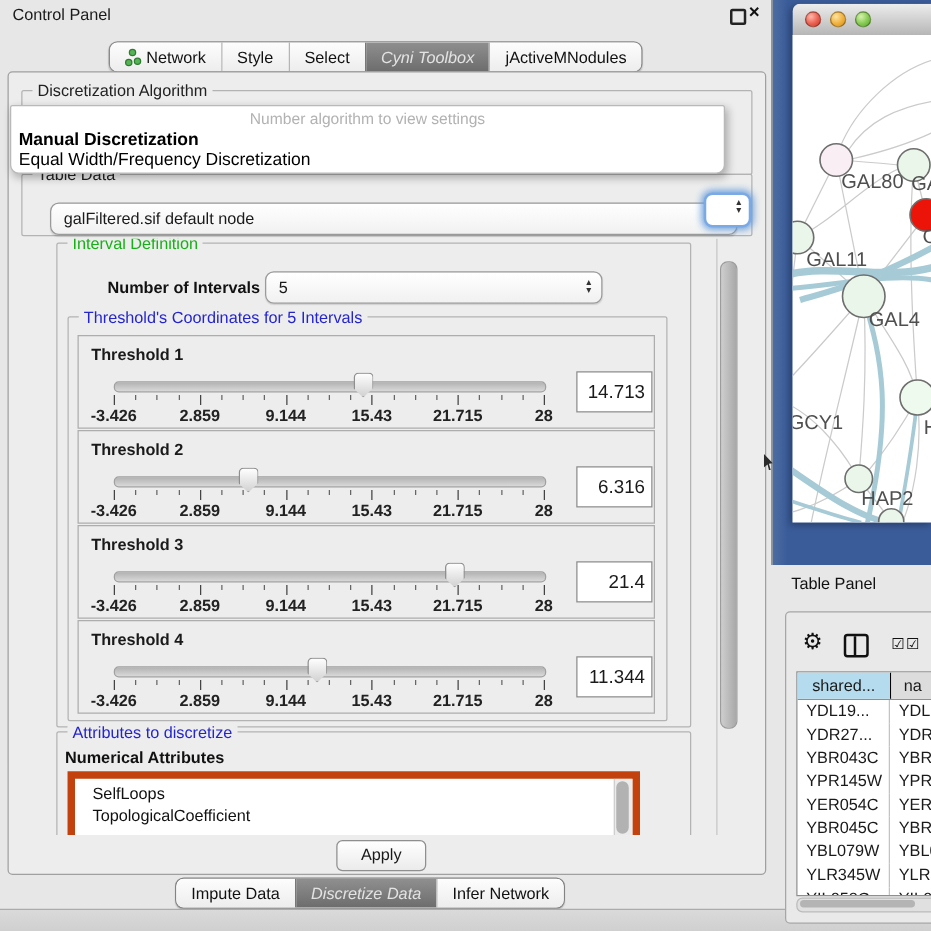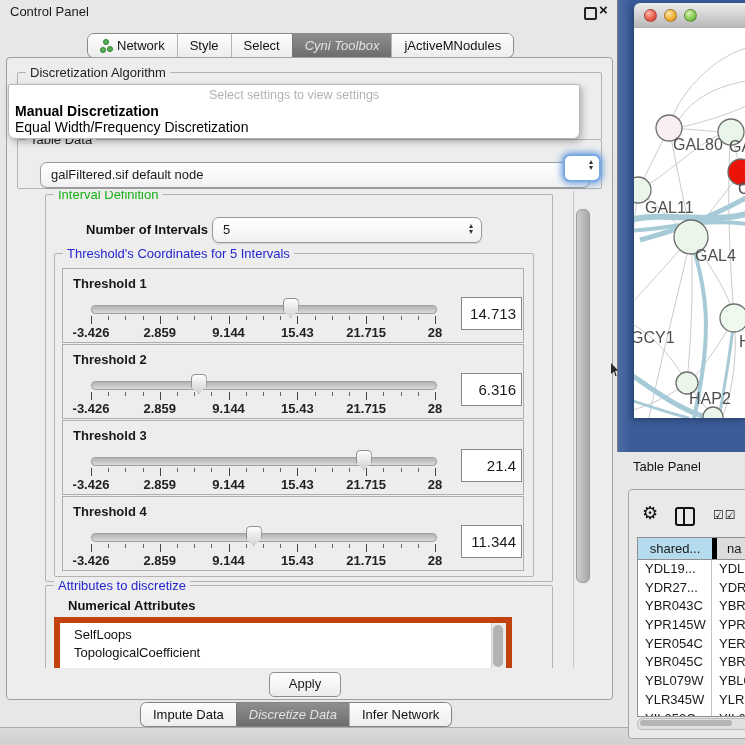--- a/index.html
+++ b/index.html
@@ -70,21 +70,21 @@
   .net-canvas{position:absolute;left:0;top:25px;width:112px;height:390px;background:#fff;overflow:hidden;}
   
   .tpanel-title{left:633px;top:459px;font-size:13px;color:#111;}
   .table-panel{left:628px;top:489px;width:120px;height:248px;background:#e9e9e9;border:1px solid #a6a6a6;border-radius:4px;}
   .gear{position:absolute;left:13px;top:14px;font-size:18px;color:#111;line-height:18px;}
   .split-icon{position:absolute;left:46px;top:17px;width:16px;height:15px;border:2px solid #111;border-radius:3px;}
   .split-icon:after{content:"";position:absolute;left:6px;top:0;width:2px;height:15px;background:#111;}
   .checks{position:absolute;left:84px;top:18px;font-size:12px;color:#111;letter-spacing:1px;white-space:nowrap;}
   .dtable{position:absolute;left:8px;top:47px;width:120px;height:178px;background:#fff;border:1px solid #8f8f8f;overflow:hidden;}
   .thead{display:flex;height:21px;border-bottom:1px solid #8f8f8f;font-size:13px;}
-  .th1{width:74px;background:#b5dcee;border-right:5px solid #000000;text-align:center;line-height:21px;}
+  .th1{width:74px;background:#b5dcee;border-right:1px solid #000000;text-align:center;line-height:21px;}
   .th2{flex:1;background:#dcdcdc;padding-left:10px;line-height:21px;}
   .trow{display:flex;height:18.7px;font-size:13px;line-height:18.7px;}
   .td1{width:74px;padding-left:7px;border-right:1px solid #c3c3c3;box-sizing:border-box;white-space:nowrap;}
   .td2{flex:1;padding-left:7px;white-space:nowrap;}
   .hscroll{position:absolute;left:8px;top:228px;width:120px;height:10px;background:#e0e0e0;border:1px solid #bbb;border-radius:5px;}
   .hthumb{position:absolute;left:2px;top:1px;width:92px;height:6px;border-radius:4px;background:#b4b4b4;}
 </style>
 </head>
 <body>
 
@@ -294,42 +294,42 @@
                 <span class="ticklab" style="left: 303.2px;">21.715</span>
                 <span class="ticklab" style="left: 372px;">28</span>
                 <div class="vbox">11.344</div>
               </div>
             </div>
         </div>
       </div>
 
       <div class="group" style="left:28px;top:394px;width:506px;height:110px;">
         <span class="gtitle blue">Attributes to discretize</span>
-        <div class="lbl-bold" style="left:22px;top:12px;">Numerical Attributes</div>
+        <div class="lbl-bold" style="left:6px;top:12px;">Numerical Attributes</div>
         <div class="attr-list">
           <div style="padding-top:3px;">
               <div class="attr-item">SelfLoops</div>
               <div class="attr-item">TopologicalCoefficient</div>
             </div>
           <div class="list-scroll">
               <div class="list-thumb"></div>
             </div>
         </div>
       </div>
     </div>
 
     <div class="abs vscroll">
       <div class="vthumb"></div>
     </div>
 
     <div class="abs apply-btn">Apply</div>
   </div>
 
   <div class="abs popup">
-    <div class="pop-hint">Select settings to view settings</div>
+    <div class="pop-hint">Number algorithm to view settings</div>
     <div>
         <div class="pop-opt b" style="top: 18px;">Manual Discretization</div>
         <div class="pop-opt" style="top: 34px;">Equal Width/Frequency Discretization</div>
       </div>
   </div>
 
   <div class="abs bot-tabbar">
       <div class="tab">
         <span>Impute Data</span>
       </div>

